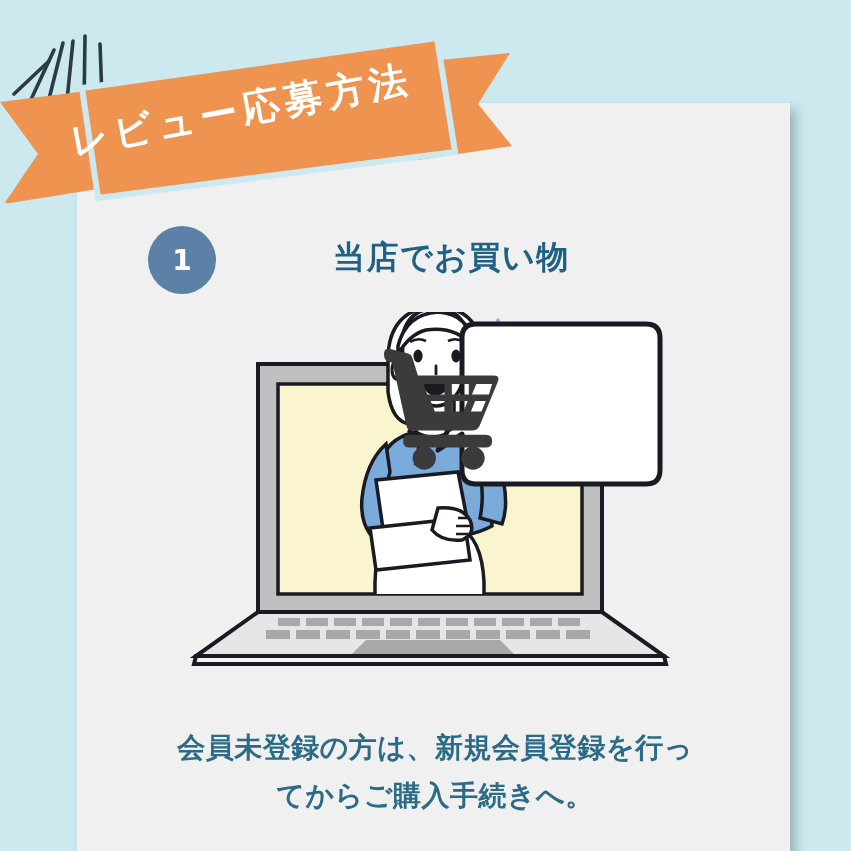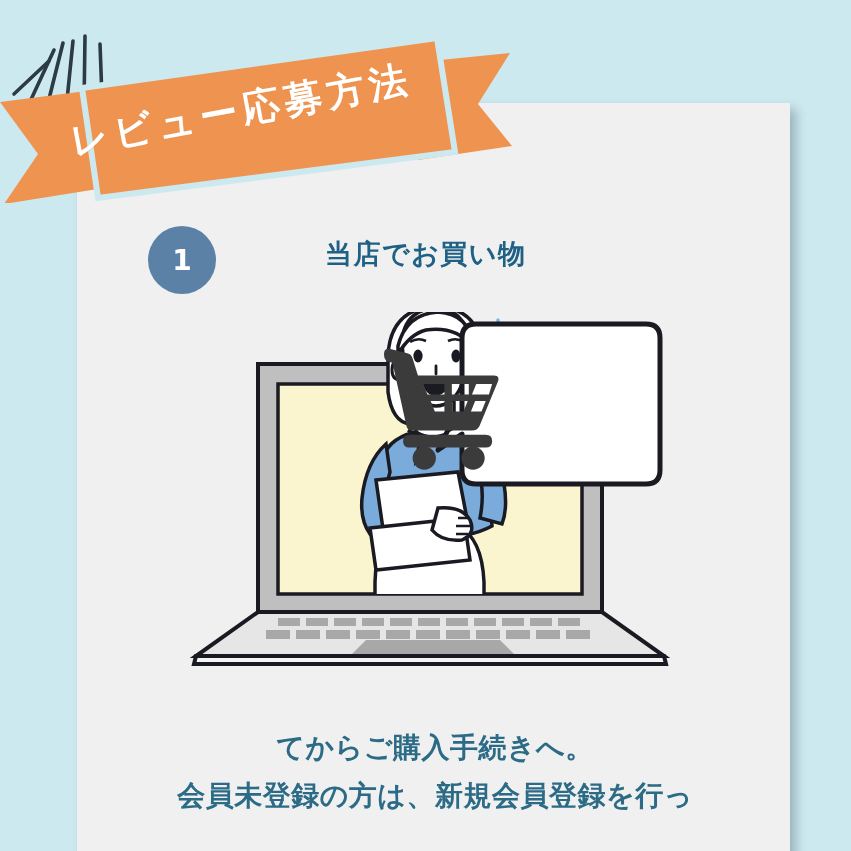--- a/index.html
+++ b/index.html
@@ -85,23 +85,23 @@
     color: #ffffff;
     font-size: 28px;
     font-weight: 700;
     display: flex;
     align-items: center;
     justify-content: center;
     font-family: "DejaVu Sans", "Liberation Sans", sans-serif;
   }
   #step-heading {
     position: absolute;
-    left: 248px;
+    left: 256px;
     top: 14px;
-    font-size: 27px;
+    font-size: 32px;
     font-weight: 700;
     color: #1f6185;
     letter-spacing: 1.5px;
     white-space: nowrap;
     font-family: Liberation Sans, sans-serif;
   }
 
   
   #illustration {
     position: absolute;
@@ -284,17 +284,17 @@
                  M64 48 L64 58 L75 58 L79 48 Z
                  M86 48 L82 58 L92 58 L96 48 Z"></path>
         <path d="M24 80 L96 80 Q102 80 102 86 Q102 92 96 92 L24 92 Q18 92 18 86 Q18 80 24 80 Z"></path>
         <circle cx="38" cy="102" r="11"></circle>
         <circle cx="84" cy="102" r="11"></circle>
       </g>
     </g>
   </svg>
 
   <div id="caption">
+    <div>会員未登録の方は、新規会員登録を行っ</div>
     <div>てからご購入手続きへ。</div>
-    <div>会員未登録の方は、新規会員登録を行っ</div>
   </div>
 
 </div>
 
 </body></html>

